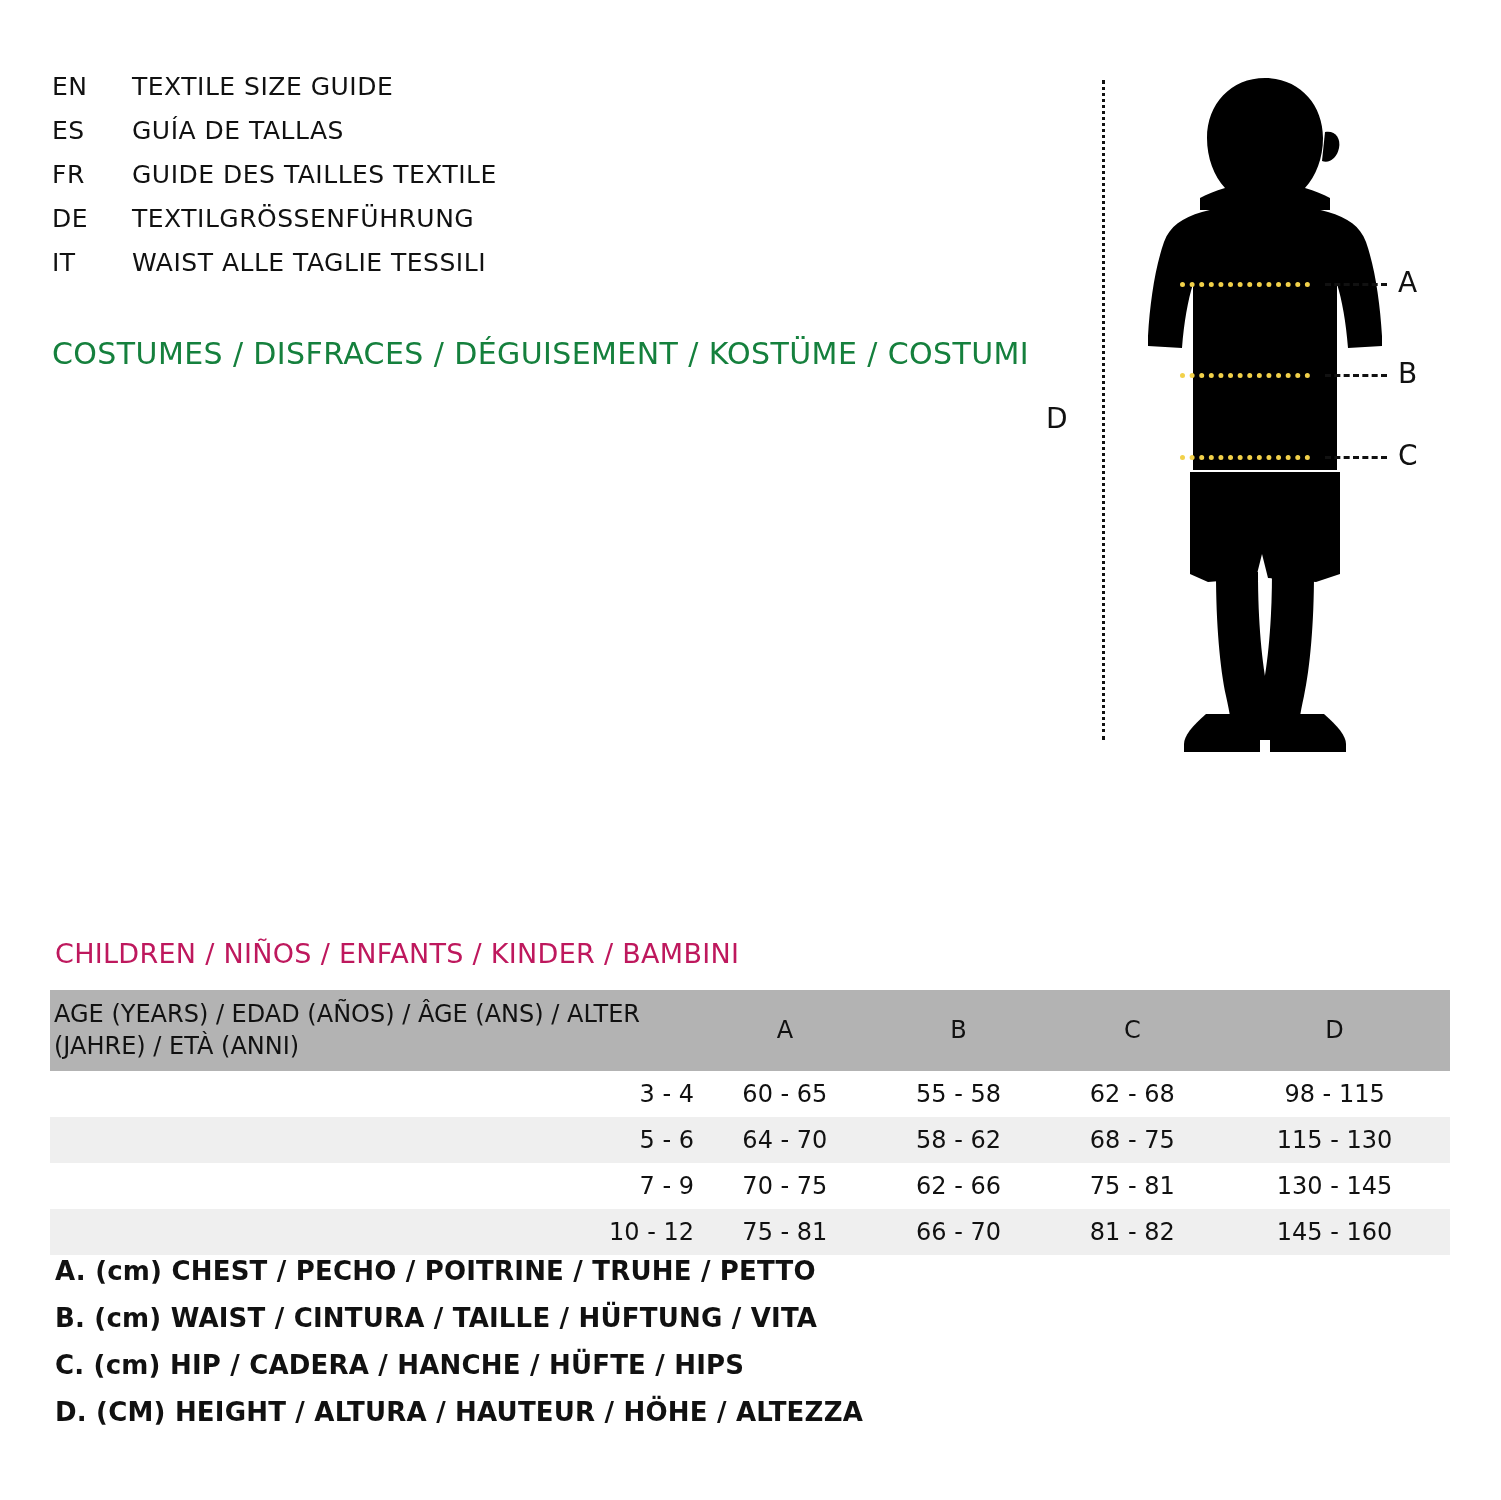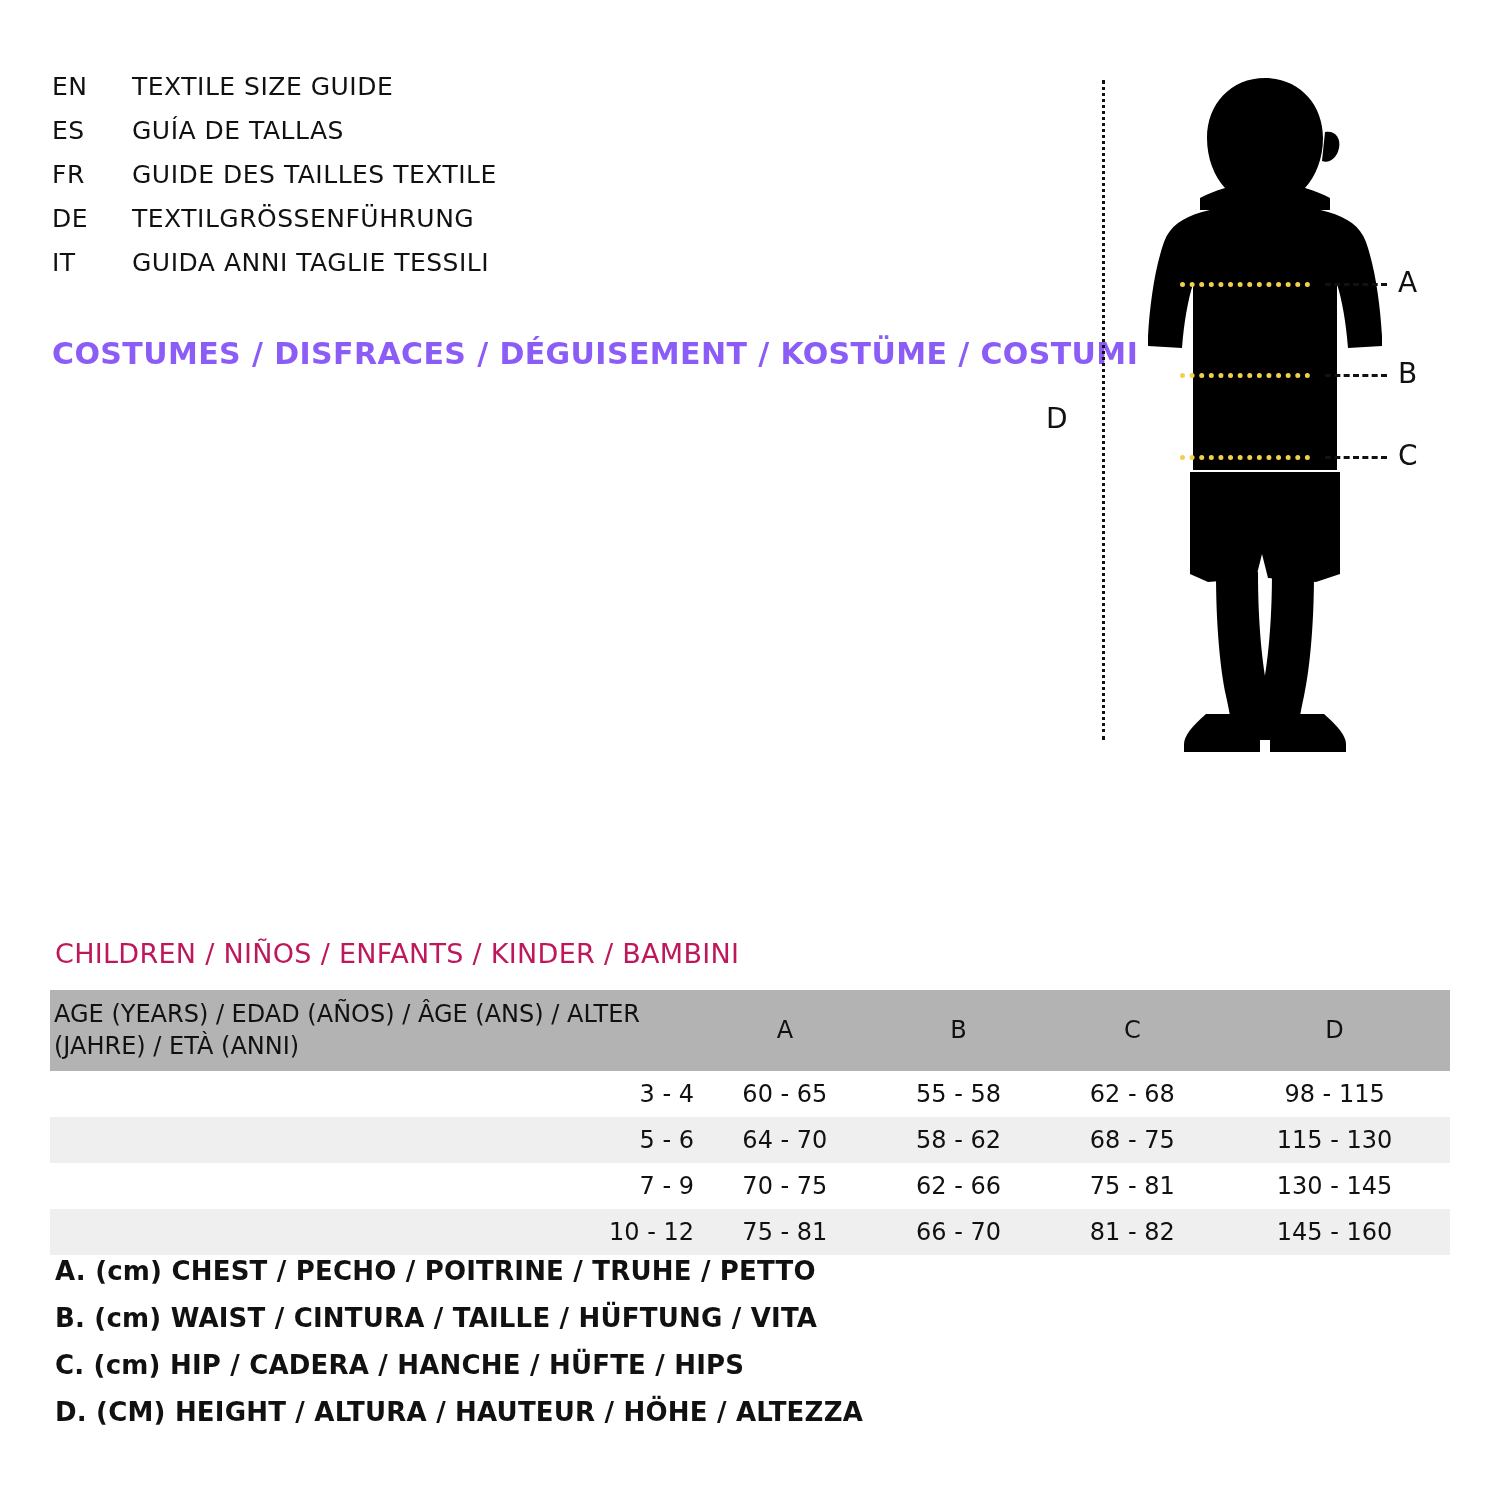--- a/index.html
+++ b/index.html
@@ -36,23 +36,23 @@
     flex: 0 0 80px;
   }
   .lang-text {
     flex: 1 1 auto;
   }
   .costumes-line {
     position: absolute;
     left: 52px;
     top: 336px;
     font-size: 30px;
-    font-weight: bold;
+    font-weight: normal;
     letter-spacing: 0.4px;
-    color: #8b5cf6;
+    color: #15803d;
     white-space: nowrap;
   }
 
   
   .figure-area {
     position: absolute;
     left: 1020px;
     top: 60px;
     width: 440px;
     height: 700px;
@@ -169,21 +169,21 @@
   <div class="lang-row">
     <span class="lang-code">FR</span>
     <span class="lang-text">GUIDE DES TAILLES TEXTILE</span>
   </div>
   <div class="lang-row">
     <span class="lang-code">DE</span>
     <span class="lang-text">TEXTILGRÖSSENFÜHRUNG</span>
   </div>
   <div class="lang-row">
     <span class="lang-code">IT</span>
-    <span class="lang-text">GUIDA ANNI TAGLIE TESSILI</span>
+    <span class="lang-text">WAIST ALLE TAGLIE TESSILI</span>
   </div>
 </div>
 
 <div class="costumes-line">COSTUMES / DISFRACES / DÉGUISEMENT / KOSTÜME / COSTUMI</div>
 
 <div class="figure-area">
 
   <div class="dotted-vline"></div>
   <div class="label-D">D</div>
 

